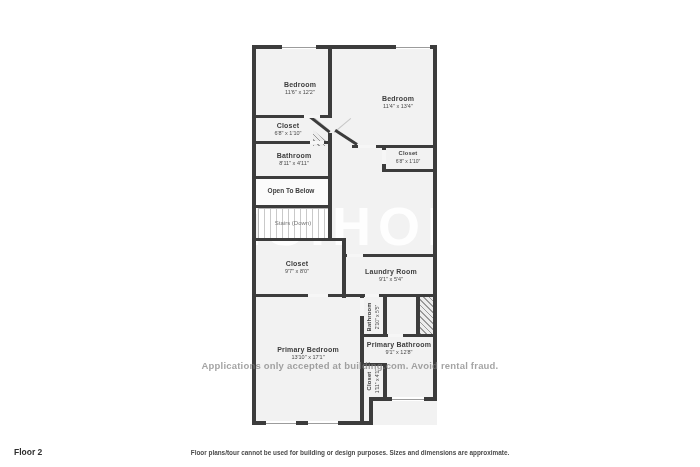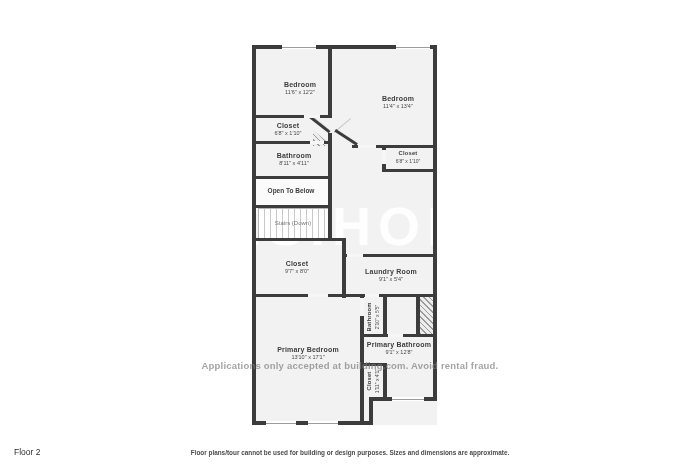--- a/index.html
+++ b/index.html
@@ -23,21 +23,21 @@
   .lbl .dm{display:block;font-size:5.5px;color:#4a4a4a;}
   .lbl.small .nm{font-size:5.8px;}
   .lbl.small .dm{font-size:5px;}
   .lbl.vert{transform:translate(-50%,-50%) rotate(-90deg);}
   .lbl.gray{color:#777;font-size:6px;font-weight:400;}
   .lbl.single{font-size:6.5px;font-weight:700;}
   .wm-big{position:absolute;left:-252px;top:150px;width:700px;text-align:center;z-index:6;
           font-size:54px;font-weight:700;letter-spacing:7px;color:rgba(255,255,255,0.92);}
   .wm-small{position:absolute;left:0;top:360px;width:700px;text-align:center;z-index:30;
             font-size:9.5px;font-weight:700;color:rgba(125,125,125,0.7);letter-spacing:.2px;}
-  .floor-label{position:absolute;left:14px;top:447px;font-size:8.5px;font-weight:400;color:#2e2e2e;}
+  .floor-label{position:absolute;left:14px;top:447px;font-size:8.5px;font-weight:700;color:#2e2e2e;}
   .disclaimer{position:absolute;left:0;top:449px;width:700px;text-align:center;
               font-size:6.4px;font-weight:700;color:#4a4a4a;}
 </style>
 </head>
 <body>
 
 <div class="stage">
 
   <div class="plan">
 

